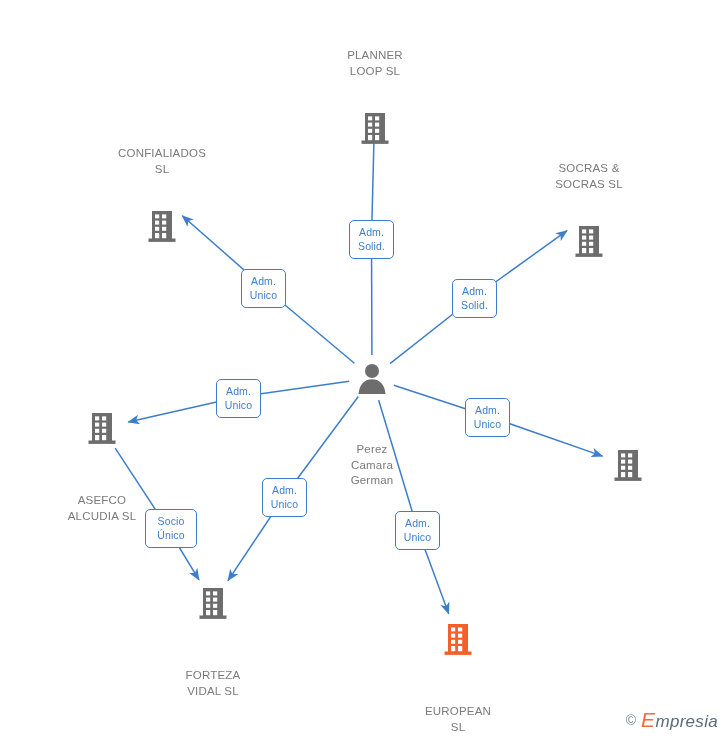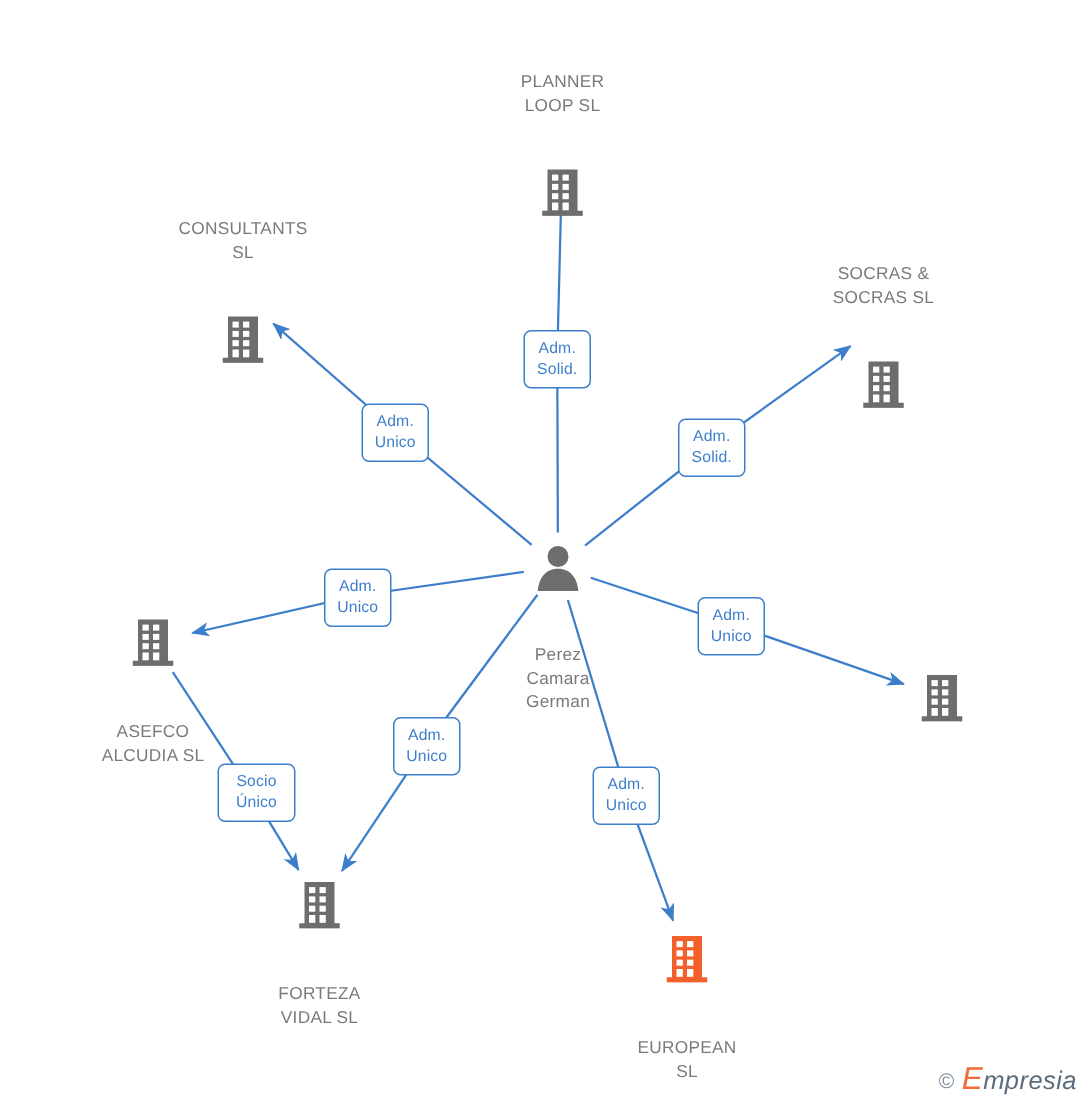--- a/index.html
+++ b/index.html
@@ -41,21 +41,21 @@
     color: #7a7a7a;
     font-size: 11.5px;
     line-height: 15.5px;
     letter-spacing: 0.2px;
     white-space: pre-line;
   }
   .node-icon {
     line-height: 0;
   }
   .node.label-top .node-label { margin-bottom: 4px; }
-  .node.label-bottom .node-label { margin-top: 8px; }
+  .node.label-bottom .node-label { margin-top: 20px; }
 
   .edge-label {
     position: absolute;
     box-sizing: border-box;
     background: #ffffff;
     border: 1.4px solid #3d7ecb;
     border-radius: 5px;
     color: #3d7ecb;
     font-size: 10.5px;
     line-height: 14px;
@@ -146,38 +146,38 @@
               <rect x="8" y="11.6" width="4.2" height="4"></rect>
               <rect x="15" y="11.6" width="4.2" height="4"></rect>
               <rect x="8" y="17.8" width="4.2" height="4"></rect>
               <rect x="15" y="17.8" width="4.2" height="4"></rect>
               <rect x="8" y="24" width="4.2" height="5.2"></rect>
               <rect x="15" y="24" width="4.2" height="5.2"></rect>
             </g>
           </svg></span>
       </div>
       <div class="node label-top" style="left: 162px; top: 146px;">
-        <span class="node-label">CONSULTANTS
+        <span class="node-label">CONFIALIADOS
 SL</span>
         <span class="node-icon"><svg width="30" height="34" viewBox="0 0 30 34">
             <rect x="5" y="2" width="20" height="29" fill="#6d6d6d"></rect>
             <rect x="1.5" y="29.5" width="27" height="3.4" fill="#6d6d6d"></rect>
             <g fill="#ffffff">
               <rect x="8" y="5.4" width="4.2" height="4"></rect>
               <rect x="15" y="5.4" width="4.2" height="4"></rect>
               <rect x="8" y="11.6" width="4.2" height="4"></rect>
               <rect x="15" y="11.6" width="4.2" height="4"></rect>
               <rect x="8" y="17.8" width="4.2" height="4"></rect>
               <rect x="15" y="17.8" width="4.2" height="4"></rect>
               <rect x="8" y="24" width="4.2" height="5.2"></rect>
               <rect x="15" y="24" width="4.2" height="5.2"></rect>
             </g>
           </svg></span>
       </div>
-      <div class="node label-top" style="left: 589px; top: 176px;">
+      <div class="node label-top" style="left: 589px; top: 161px;">
         <span class="node-label">SOCRAS &amp;
 SOCRAS  SL</span>
         <span class="node-icon"><svg width="30" height="34" viewBox="0 0 30 34">
             <rect x="5" y="2" width="20" height="29" fill="#6d6d6d"></rect>
             <rect x="1.5" y="29.5" width="27" height="3.4" fill="#6d6d6d"></rect>
             <g fill="#ffffff">
               <rect x="8" y="5.4" width="4.2" height="4"></rect>
               <rect x="15" y="5.4" width="4.2" height="4"></rect>
               <rect x="8" y="11.6" width="4.2" height="4"></rect>
               <rect x="15" y="11.6" width="4.2" height="4"></rect>

